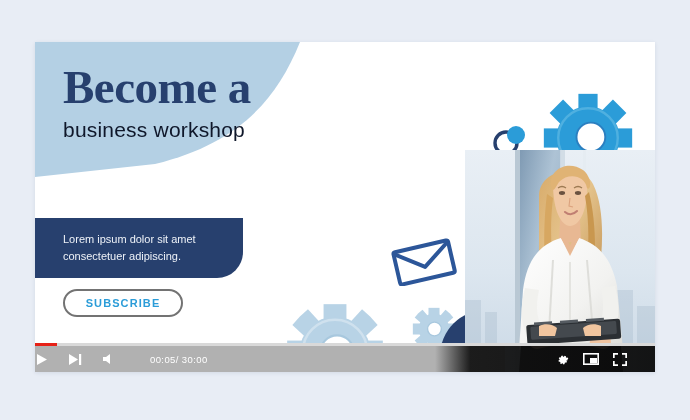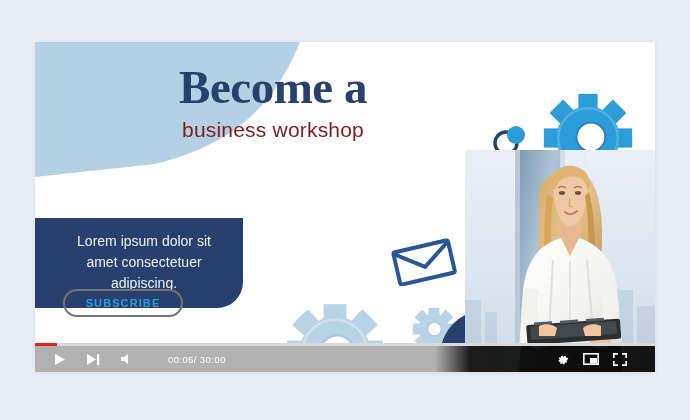--- a/index.html
+++ b/index.html
@@ -1,21 +1,21 @@
 <!DOCTYPE html>
 <html><head>
 <meta charset="utf-8">
 <style>
   * { margin:0; padding:0; box-sizing:border-box; }
   html,body{
     width:690px; height:420px; overflow:hidden;
     background:#e8edf5;
     font-family:"Liberation Sans", sans-serif;
   }
-  #stage{ position:relative; width:690px; height:420px;text-align:center; }
+  #stage{ position:relative; width:690px; height:420px; }
 
   
   #card{
     position:absolute; left:35px; top:42px;
     width:620px; height:330px;
     background:#ffffff;
     overflow:hidden;
     box-shadow:0 1px 4px rgba(30,50,90,.10);
   }
 
@@ -37,35 +37,35 @@
     font-weight:700;
     font-size:47px;
     line-height:.98;
     letter-spacing:-0.5px;
     color:#27406e;
   }
   #sub{
     margin-top:8px;
     font-size:21px;
     font-weight:300;
-    color:#7f1d1d;
+    color:#0f172a;
     letter-spacing:.2px;
   }
 
   
   #caption{
     position:absolute; left:0; top:176px;
     width:208px; min-height:50px;
     background:#27406e;
     border-bottom-right-radius:26px;
     padding:13px 18px 14px 28px;
     z-index:4;
   }
   #caption p{
-    color:#eef2f8; font-size:14px; line-height:1.5;
+    color:#eef2f8; font-size:11px; line-height:1.5;
     font-weight:300;
   }
 
   
   #subscribe{
     position:absolute; left:28px; top:247px;
     width:120px; height:28px;
     border:2px solid #737373;
     border-radius:16px;
     background:transparent;
@@ -106,21 +106,21 @@
     z-index:9;
   }
   #track{
     position:absolute; left:0; top:0; width:100%; height:3px;
     background:#d9d9d9;
   }
   #played{ position:absolute; left:0; top:0; height:3px; width:22px; background:#e62117; }
   #bar-left{
     position:absolute; left:0; top:3px; height:26px; width:470px;
     background:#b1b1b1;
-    display:flex; align-items:center; gap:20px; padding-left:18px;
+    display:flex; align-items:center; gap:20px; 
   }
   #bar-right{
     position:absolute; right:0; top:3px; height:26px; width:220px;
     background:linear-gradient(90deg, rgba(20,20,20,.0) 0%, rgba(15,15,15,.92) 16%, rgba(10,10,10,.95) 100%);
     display:flex; align-items:center; justify-content:flex-end; gap:14px; padding-right:28px;
   }
   .ctrl{ display:flex; align-items:center; cursor:pointer; }
   #time{ color:#ffffff; font-size:9.5px; letter-spacing:.4px; margin-left:14px; }
 </style>
 </head>

